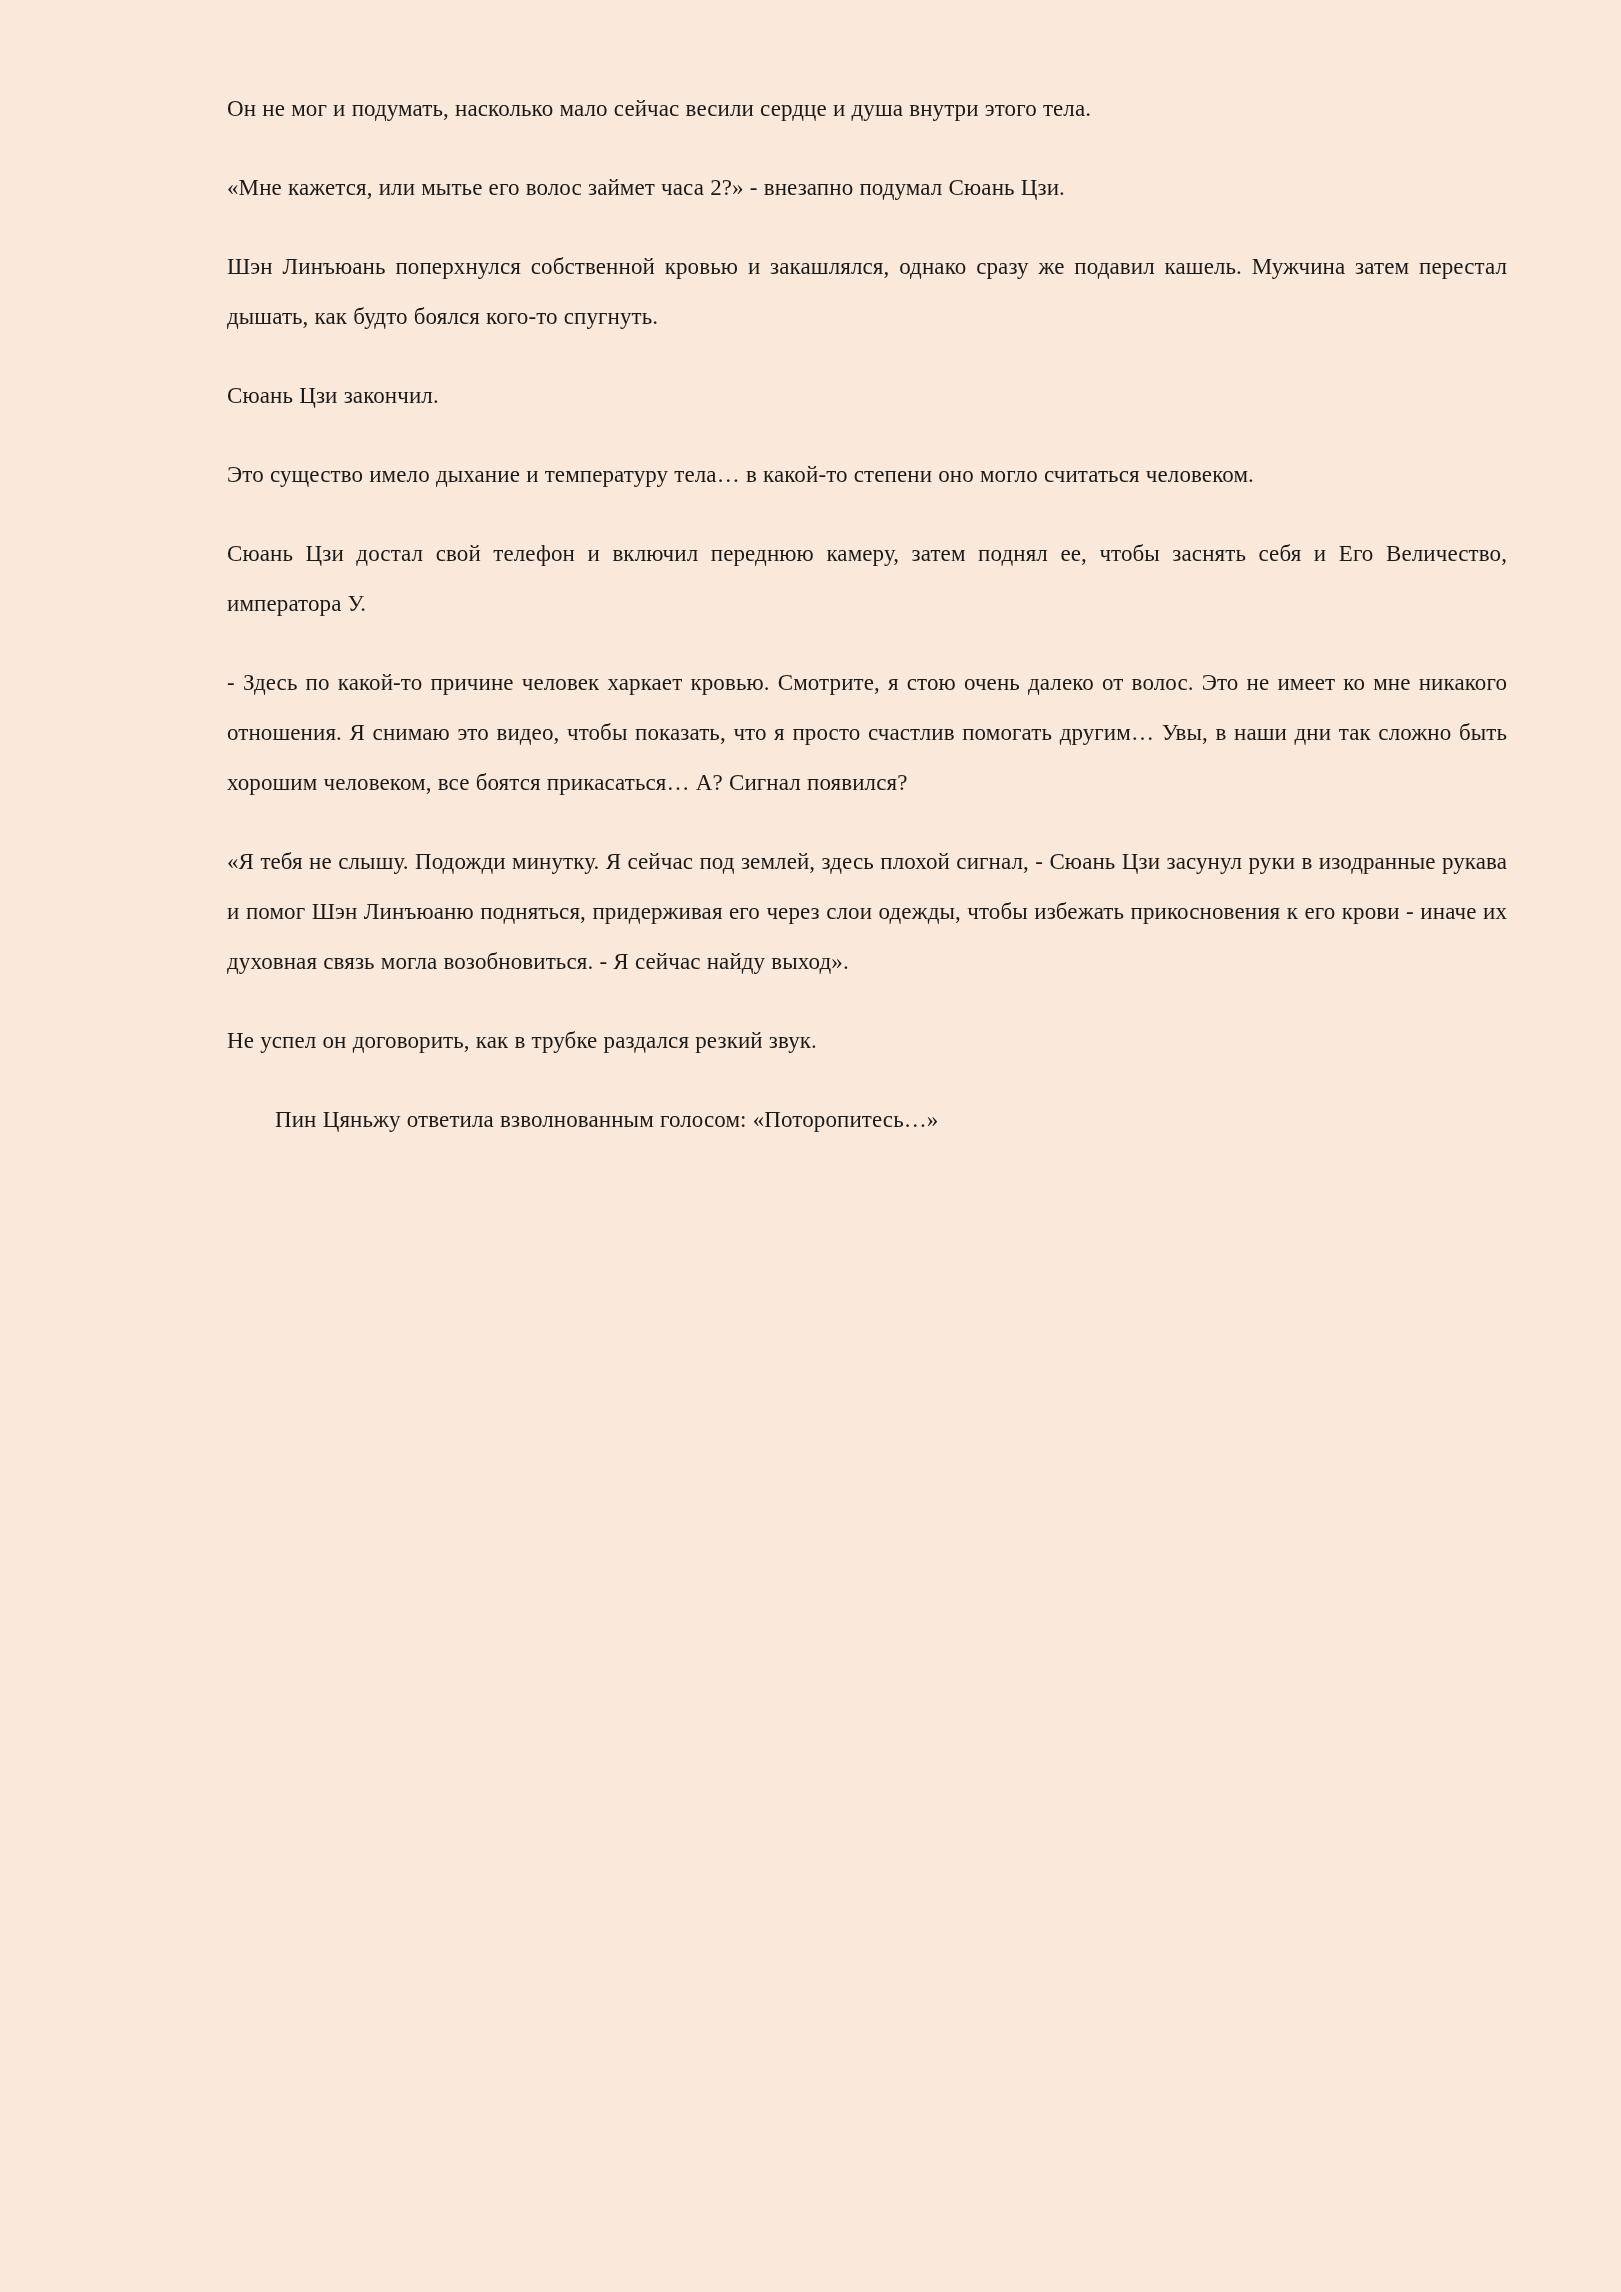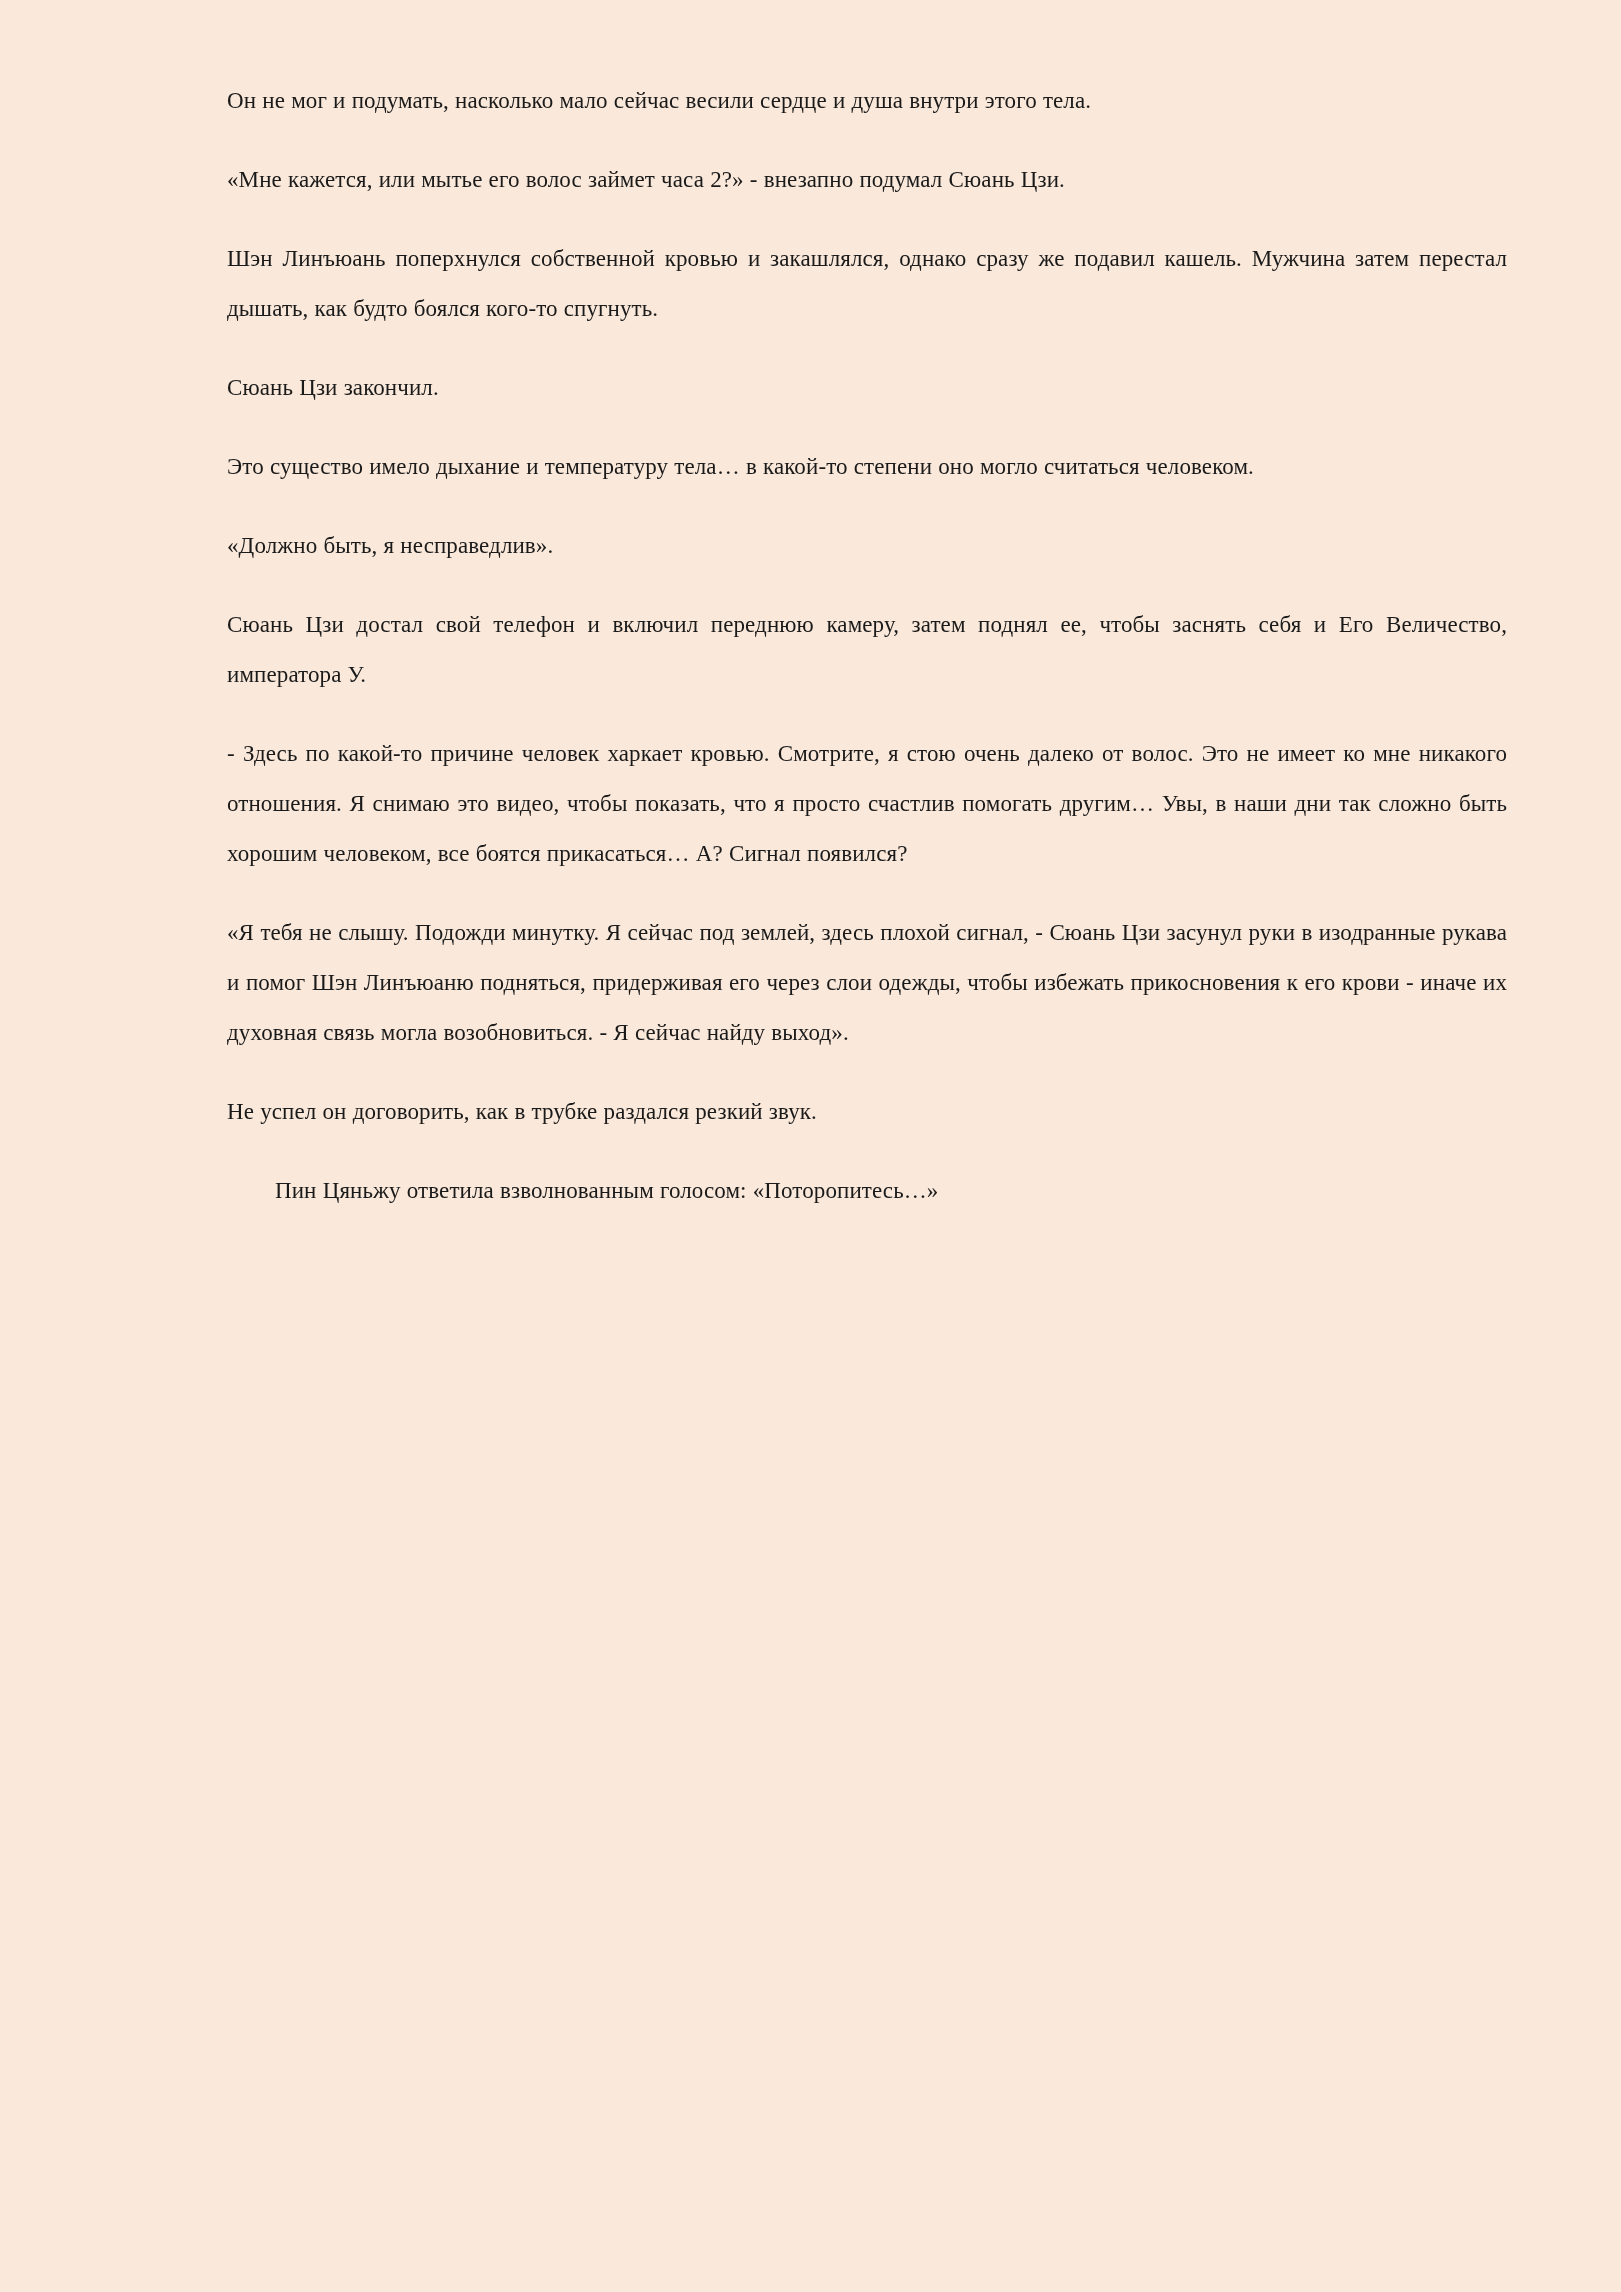--- a/index.html
+++ b/index.html
@@ -17,21 +17,21 @@
   .page {
     position: relative;
     width: 1621px;
     height: 2293px;
     background: #fae8da;
     box-sizing: border-box;
   }
   .content {
     position: absolute;
     left: 227px;
-    top: 76px;
+    top: 84px;
     width: 1280px;
   }
   .para {
     margin: 0 0 29px 0;
     font-size: 23px;
     line-height: 50px;
     text-align: justify;
     text-justify: inter-word;
     letter-spacing: 0.1px;
     word-spacing: 0.3px;
@@ -46,21 +46,20 @@
 </head>
 <body>
 
 <div class="page">
   <div class="content">
     <p class="para">Он не мог и подумать, насколько мало сейчас весили сердце и душа внутри этого тела.</p>
     <p class="para">«Мне кажется, или мытье его волос займет часа 2?» - внезапно подумал Сюань Цзи.</p>
     <p class="para">Шэн Линъюань поперхнулся собственной кровью и закашлялся, однако сразу же подавил кашель. Мужчина затем перестал дышать, как будто боялся кого-то спугнуть.</p>
     <p class="para">Сюань Цзи закончил.</p>
     <p class="para">Это существо имело дыхание и температуру тела… в какой-то степени оно могло считаться человеком.</p>
-    <p class="para">«Должно быть, я несправедлив».</p>
     <p class="para">Сюань Цзи достал свой телефон и включил переднюю камеру, затем поднял ее, чтобы заснять себя и Его Величество, императора У.</p>
     <p class="para">- Здесь по какой-то причине человек харкает кровью. Смотрите, я стою очень далеко от волос. Это не имеет ко мне никакого отношения. Я снимаю это видео, чтобы показать, что я просто счастлив помогать другим… Увы, в наши дни так сложно быть хорошим человеком, все боятся прикасаться… А? Сигнал появился?</p>
     <p class="para">«Я тебя не слышу. Подожди минутку. Я сейчас под землей, здесь плохой сигнал, - Сюань Цзи засунул руки в изодранные рукава и помог Шэн Линъюаню подняться, придерживая его через слои одежды, чтобы избежать прикосновения к его крови - иначе их духовная связь могла возобновиться. - Я сейчас найду выход».</p>
     <p class="para">Не успел он договорить, как в трубке раздался резкий звук.</p>
     <p class="para">Пин Цяньжу ответила взволнованным голосом: «Поторопитесь…»</p>
   </div>
 </div>
 
 
 </body></html>

